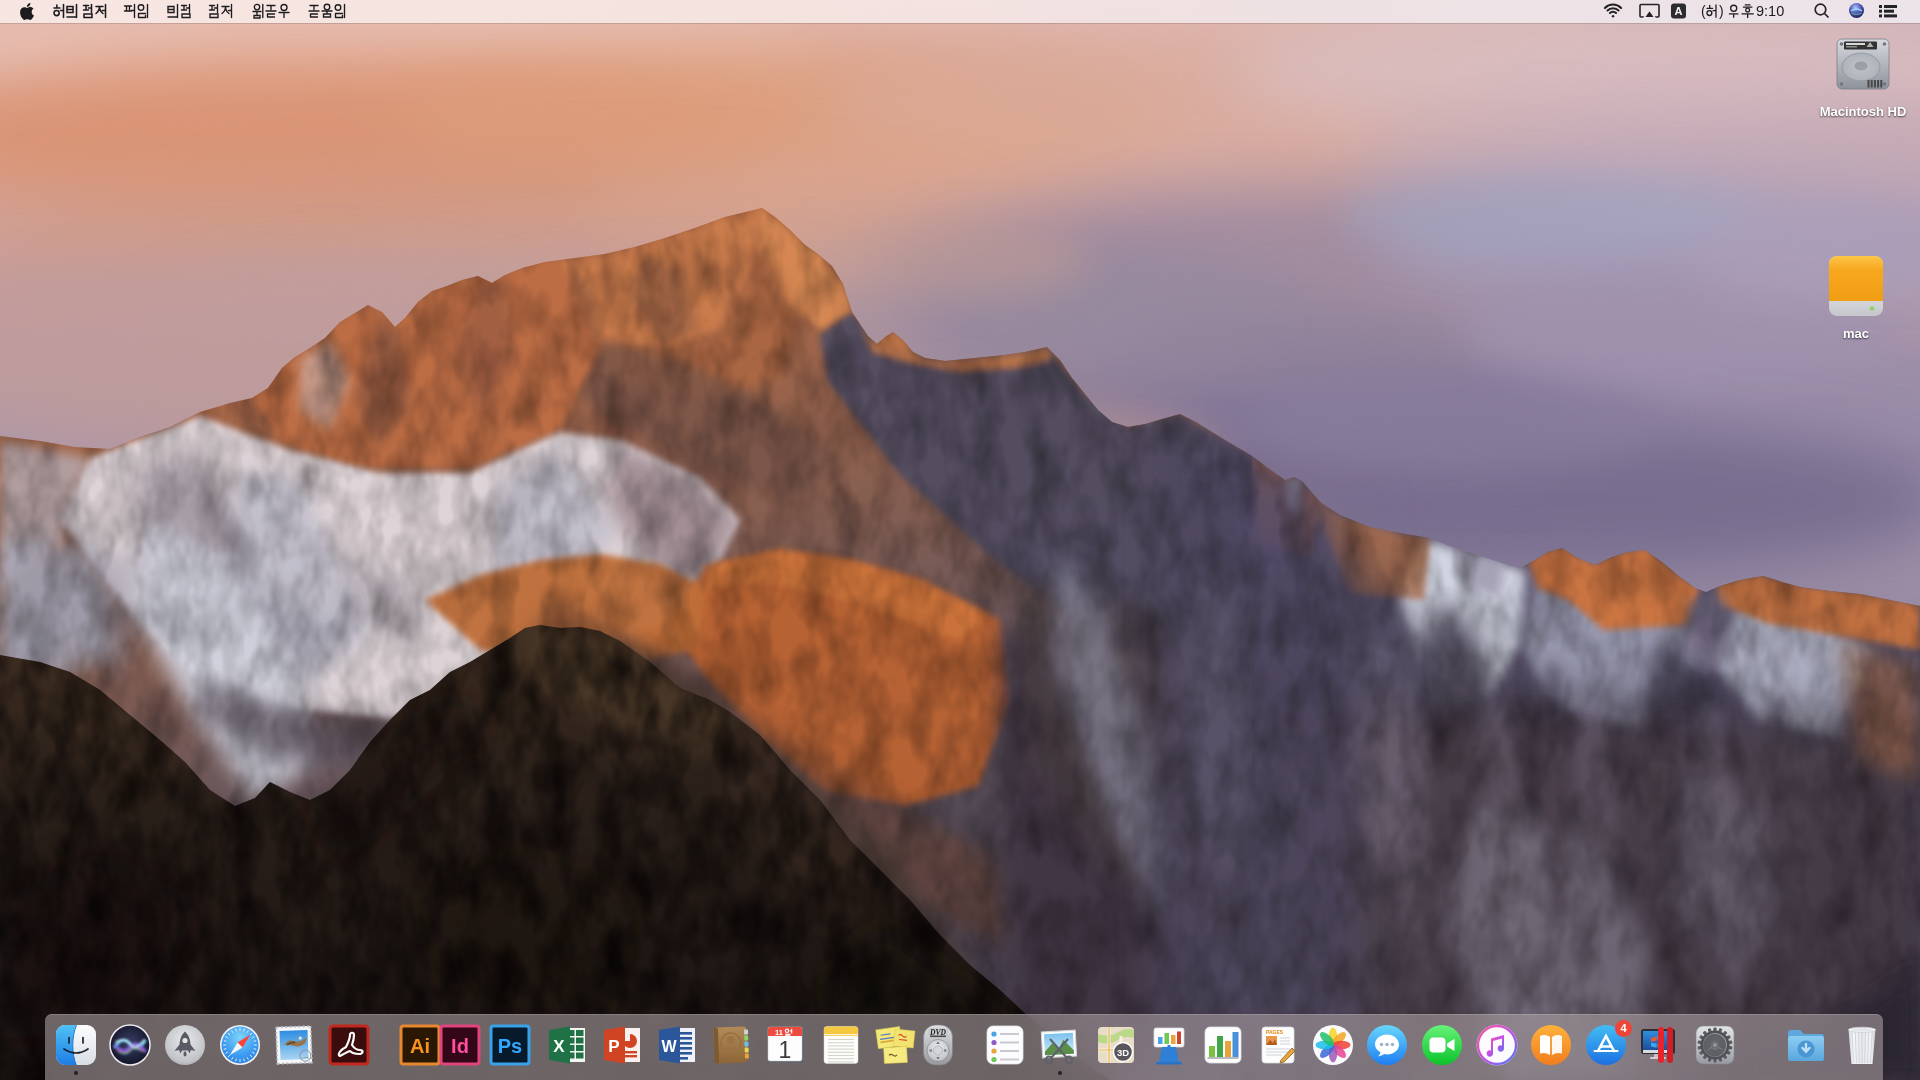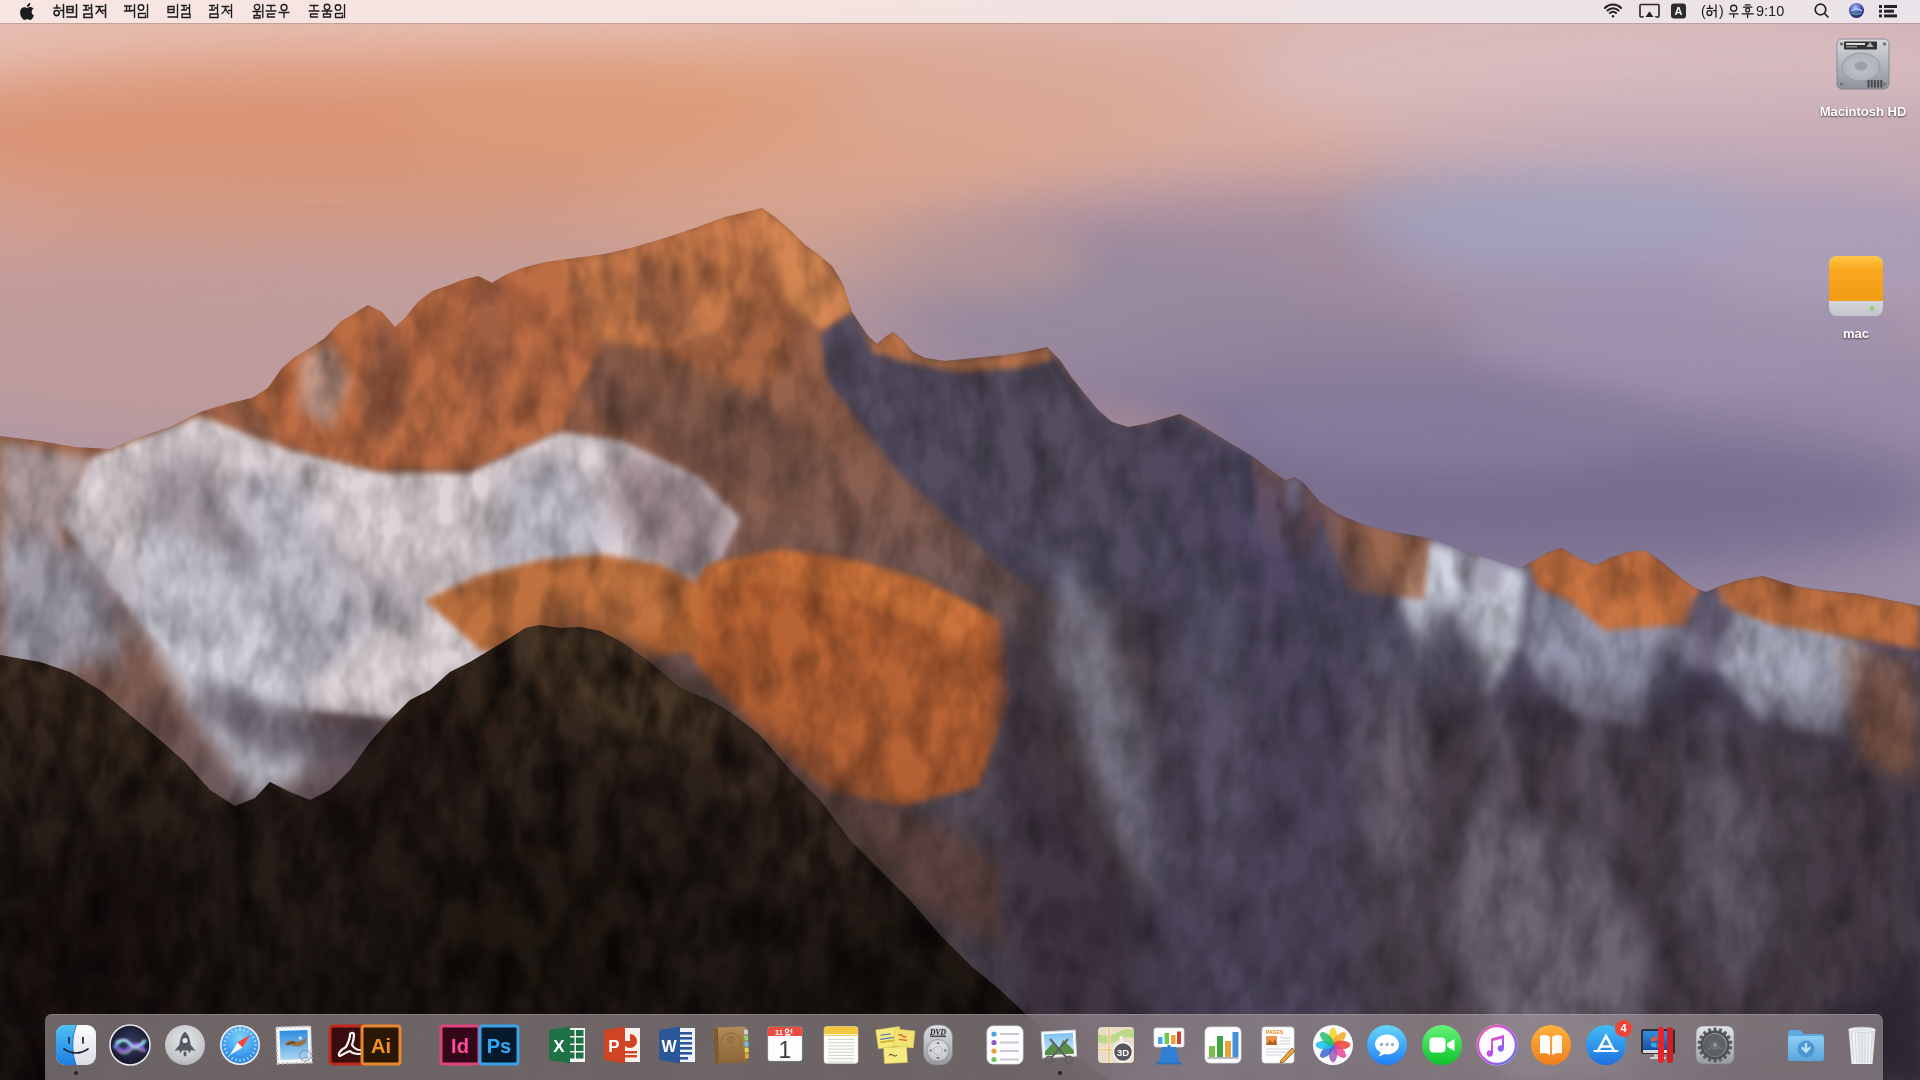--- a/index.html
+++ b/index.html
@@ -621,33 +621,33 @@
 <path d="M29,35 q3,-2 6,-1" stroke="#8d939c" stroke-width="1" fill="none" opacity="0.8"></path>
 </g>
       </svg>
     </div>
     <div class="dkicon" style="left:327.9px">
       <svg viewBox="0 0 42 42">
 <rect x="2" y="2" width="38" height="38" rx="3" fill="#3a0c0d" stroke="#c2281e" stroke-width="3"></rect>
 <path d="M12,32 c-3,-1 0,-6 6,-9 c2,-4 4,-9 4,-12 c0,-3 4,-3 4,0 c0,3 -1,7 -2,10 c2,3 5,5 8,5 c4,0 3,4 -1,4 c-3,0 -7,-1 -9,-3 c-3,1 -8,4 -10,5 z" fill="none" stroke="#fbfbfb" stroke-width="2.2" stroke-linejoin="round"></path>
       </svg>
     </div>
-    <div class="dkicon" style="left:360px">
+    <div class="dkicon" style="left:399px">
       <svg viewBox="0 0 42 42">
 <rect x="2" y="2" width="38" height="38" rx="2.5" fill="#2a1804" stroke="#e8882e" stroke-width="3"></rect>
 <text x="21" y="28.5" text-anchor="middle" font-family="Liberation Sans" font-weight="bold" font-size="20" fill="#f7931e">Ai</text>
       </svg>
     </div>
     <div class="dkicon" style="left:439px">
       <svg viewBox="0 0 42 42">
 <rect x="2" y="2" width="38" height="38" rx="2.5" fill="#330618" stroke="#e0447c" stroke-width="3"></rect>
 <text x="21" y="28.5" text-anchor="middle" font-family="Liberation Sans" font-weight="bold" font-size="20" fill="#ff4f9e">Id</text>
       </svg>
     </div>
-    <div class="dkicon" style="left:478px">
+    <div class="dkicon" style="left:489px">
       <svg viewBox="0 0 42 42">
 <rect x="2" y="2" width="38" height="38" rx="2.5" fill="#071a2c" stroke="#38a2e8" stroke-width="3"></rect>
 <text x="21" y="28.5" text-anchor="middle" font-family="Liberation Sans" font-weight="bold" font-size="20" fill="#31a8ff">Ps</text>
       </svg>
     </div>
     <div class="dkicon" style="left:546.4px">
       <svg viewBox="0 0 42 42">
 <rect x="20" y="4" width="19" height="34" fill="#f2f6f3"></rect>
 <g fill="#1f7145">
           <rect x="21.5" y="6" width="7" height="6"></rect>

